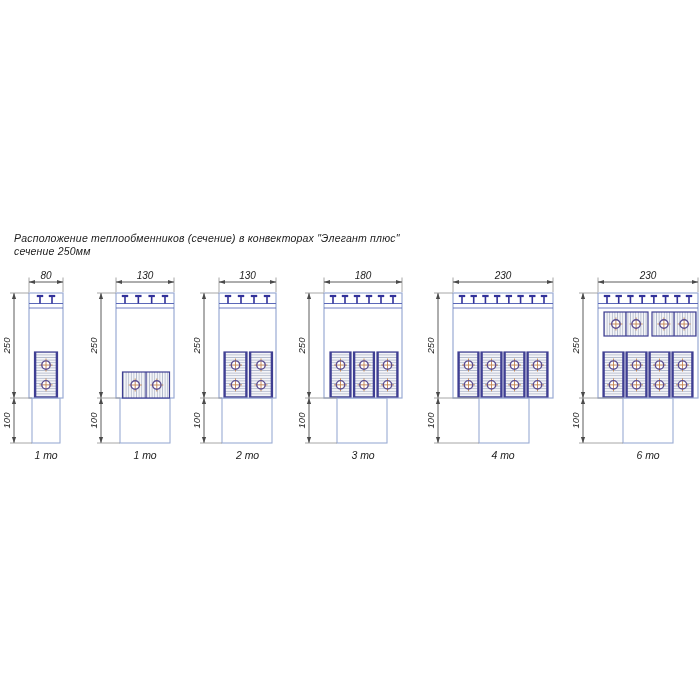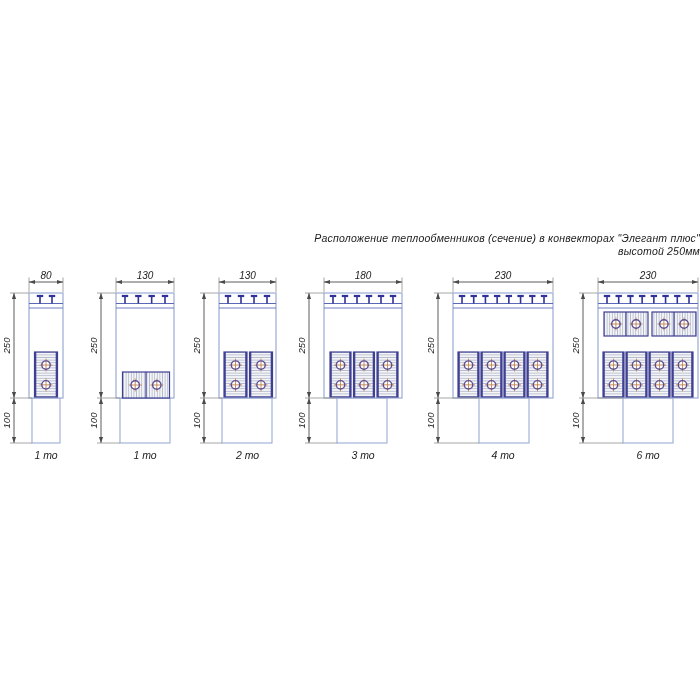--- a/index.html
+++ b/index.html
@@ -1,31 +1,31 @@
 <!DOCTYPE html>
 <html><head>
 <meta charset="utf-8">
 <style>
   html,body{margin:0;padding:0;background:#fff;}
   #canvas{position:relative;width:700px;height:700px;background:#ffffff;overflow:hidden;}
-  .title{position:absolute;top:232px;left:14px;right:0;text-align:right;
+  .title{position:absolute;top:232px;left:14px;right:0;text-align:left;
          font:italic 10.5px/12.5px "Liberation Sans",sans-serif;color:#1b1b1b;letter-spacing:.2px;}
   svg{position:absolute;left:0;top:0;}
   svg text{font-family:"Liberation Sans",sans-serif;font-style:italic;fill:#1c1c1c;}
   text.dim{font-size:10px;}
   text.dimv{font-size:9.5px;}
   text.lbl{font-size:10.5px;}
 </style>
 </head>
 <body>
 
 <div id="canvas">
   <div class="title">
     <div>Расположение теплообменников (сечение) в конвекторах "Элегант плюс"</div>
-    <div>высотой 250мм</div>
+    <div>сечение 250мм</div>
   </div>
   <svg id="drawing" width="700" height="700" viewBox="0 0 700 700">
       <defs>
         <pattern id="hatchH" width="4" height="2.6" patternUnits="userSpaceOnUse">
           <rect x="0" y="0" width="4" height="2.6" fill="#f5f5f8"></rect>
           <line x1="0" y1="1.3" x2="4" y2="1.3" stroke="#a9b2c6" stroke-width="0.8"></line>
         </pattern>
         <pattern id="hatchV" width="2.6" height="4" patternUnits="userSpaceOnUse">
           <rect x="0" y="0" width="2.6" height="4" fill="#f5f5f8"></rect>
           <line x1="1.3" y1="0" x2="1.3" y2="4" stroke="#a9b2c6" stroke-width="0.8"></line>

